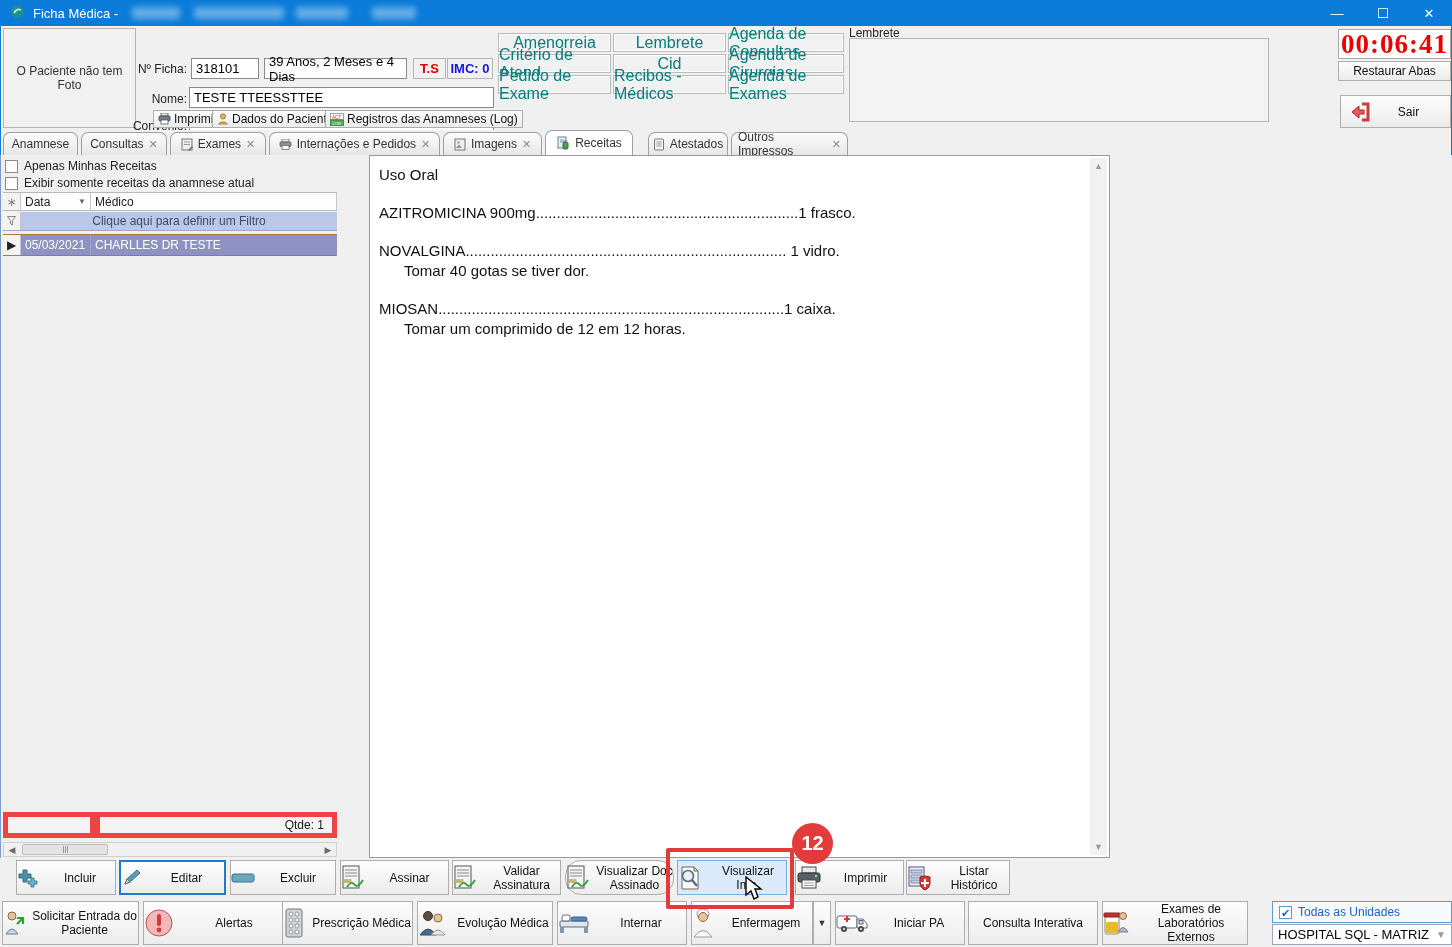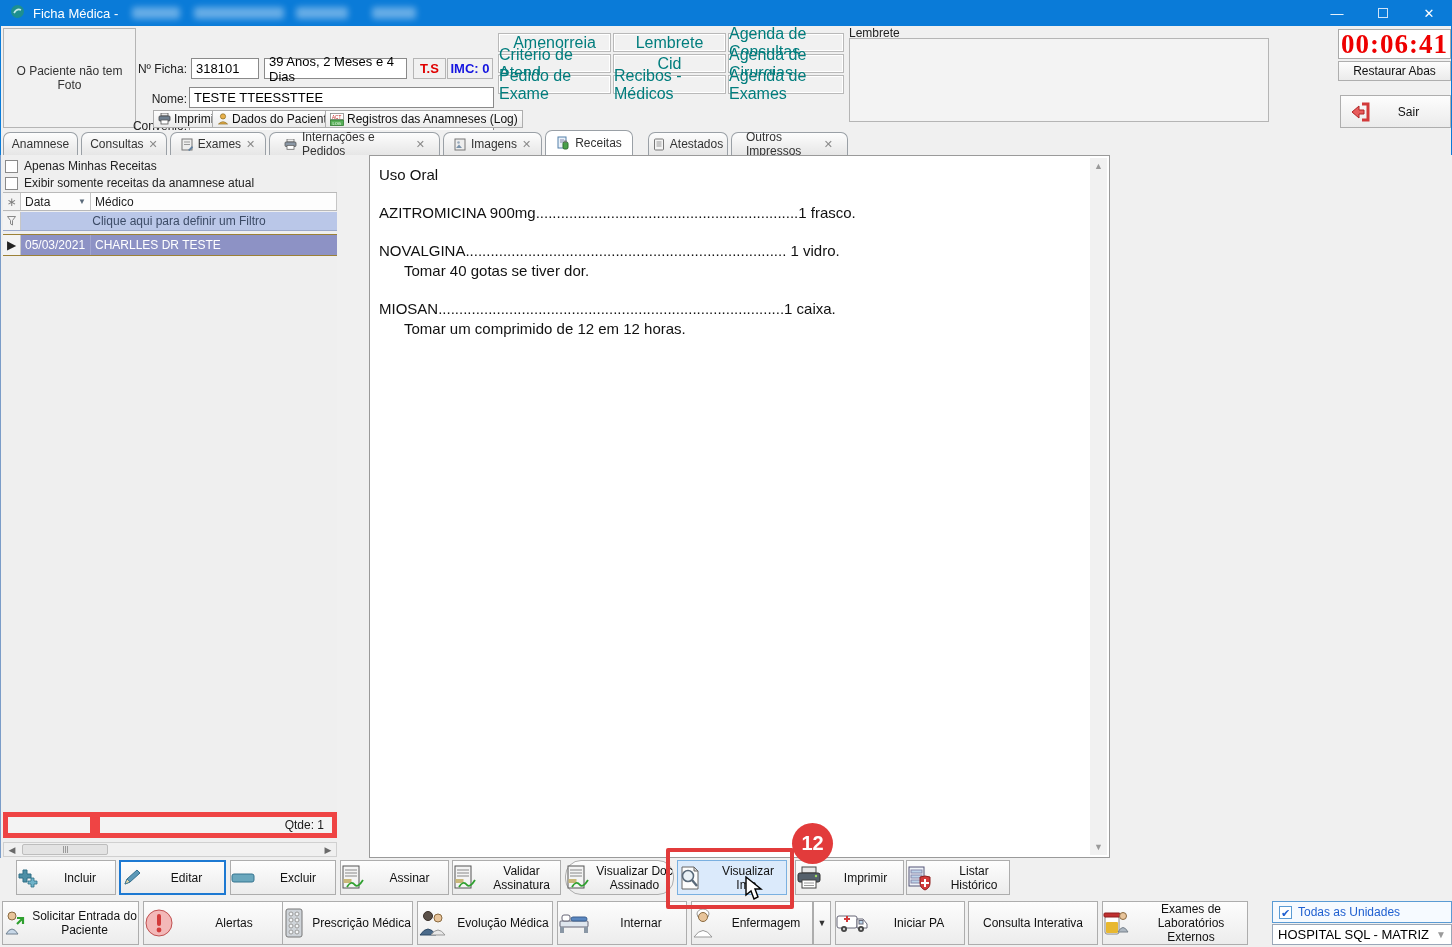--- a/index.html
+++ b/index.html
@@ -23,21 +23,21 @@
   .textbox { background:#fff; border:1px solid #8a8a8a; padding:1px 4px; font-size:13px; display:flex; align-items:center; color:#000; }
   .tagbox { border:1px solid #b5b5b5; background:#f1f1f1; display:flex; align-items:center; justify-content:center; font-weight:bold; font-size:13px; }
   .minibtn { height:18px; border:1px solid #aeaeae; background:linear-gradient(#fdfdfd,#ebebeb); display:flex; align-items:center; justify-content:center; gap:3px; font-size:12px; color:#111; padding:0 4px; }
   .qbtn { border:1px solid #b9b9b9; box-shadow:inset 0 0 0 1px #fff; background:#f1f1f1; color:#007d7d; font-size:16px; display:flex; align-items:center; justify-content:center; }
   .banner { border:1px solid #b9b9b9; box-shadow:inset 0 0 0 1px #fff; background:#f1f1f1; color:#007272; font-family:"Liberation Serif","DejaVu Serif",serif; font-weight:bold; font-size:17px; display:flex; align-items:center; justify-content:center; }
   .lembox { background:#f3f3f3; border:1px solid #b5b5b5; }
   .timer { background:#fff; border:1px solid #a9a9a9; color:#ee0000; font-family:"Liberation Serif","DejaVu Serif",serif; font-weight:bold; font-size:27px; display:flex; align-items:center; justify-content:center; letter-spacing:1px; }
 
   
   .tabbar { left:0; top:130px; width:1452px; height:25px; background:#f0f0f0; border-left:1px solid #0a7bd8; border-right:1px solid #0a7bd8; }
-  .tab { position:absolute; top:2px; height:23px; border:1px solid #9aa0a6; border-bottom:none; border-radius:7px 7px 0 0; background:linear-gradient(#fdfdfd,#e6e6e6); display:flex; align-items:center; justify-content:center; gap:5px; color:#333; font-size:12px; padding:0 14px; }
+  .tab { position:absolute; top:2px; height:23px; border:1px solid #9aa0a6; border-bottom:none; border-radius:7px 7px 0 0; background:linear-gradient(#fdfdfd,#e6e6e6); display:flex; align-items:center; justify-content:center; gap:5px; color:#333; font-size:12px; padding:0 6px; }
   .tab.active { background:#fff; top:0; height:25px; z-index:3; }
   .tabx { color:#8a8a8a; font-size:11px; font-weight:bold; }
 
   
   .leftpanel { left:0; top:155px; width:337px; height:703px; background:#efefef; border-left:1px solid #7a9cc8; }
   .chkrow { display:flex; align-items:center; gap:6px; position:absolute; font-size:12px; color:#222; }
   .chk { width:13px; height:13px; background:#fff; border:1px solid #8a8a8a; }
   .gridhead { position:absolute; display:flex; height:19px; background:#fdfdfd; border-top:1px solid #b9b9b9; border-bottom:1px solid #b9b9b9; }
   .gcell { border-right:1px solid #c6c6c6; display:flex; align-items:center; padding:0 4px; font-size:12px; color:#222; background:#fdfdfd; }
   .gutter { width:18px; justify-content:center; background:#f3f3f3; color:#7d7d7d; }

